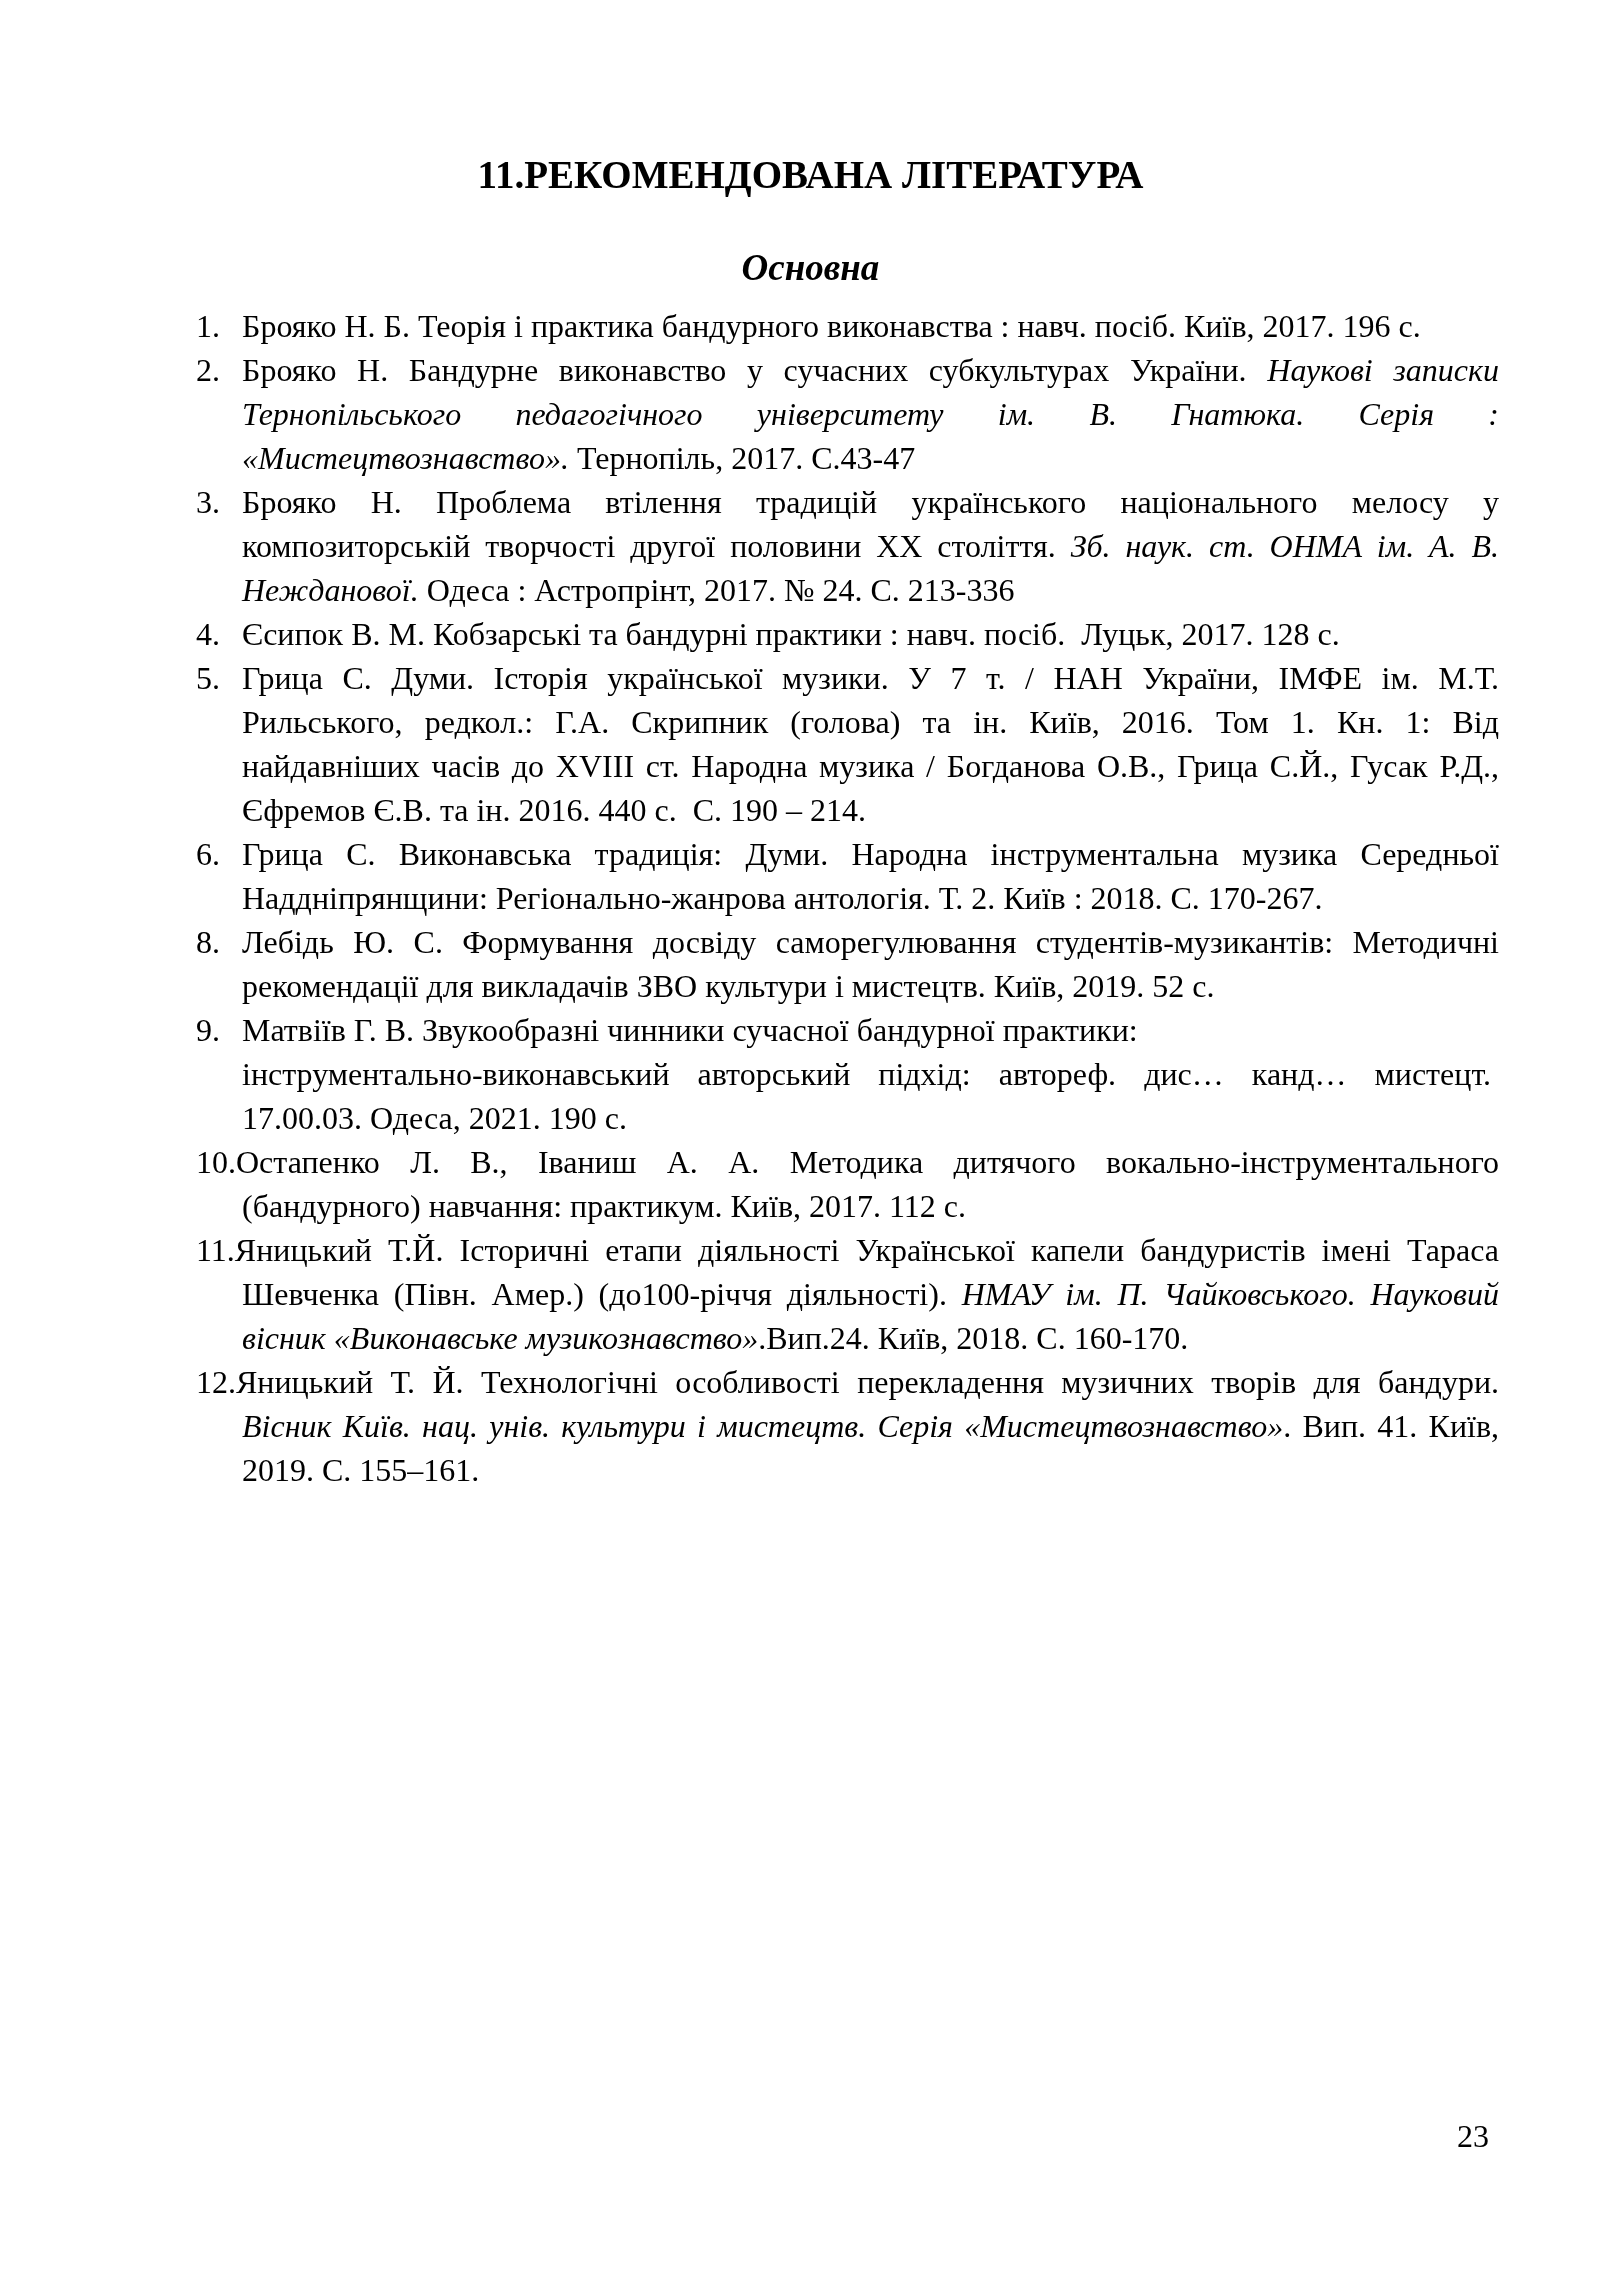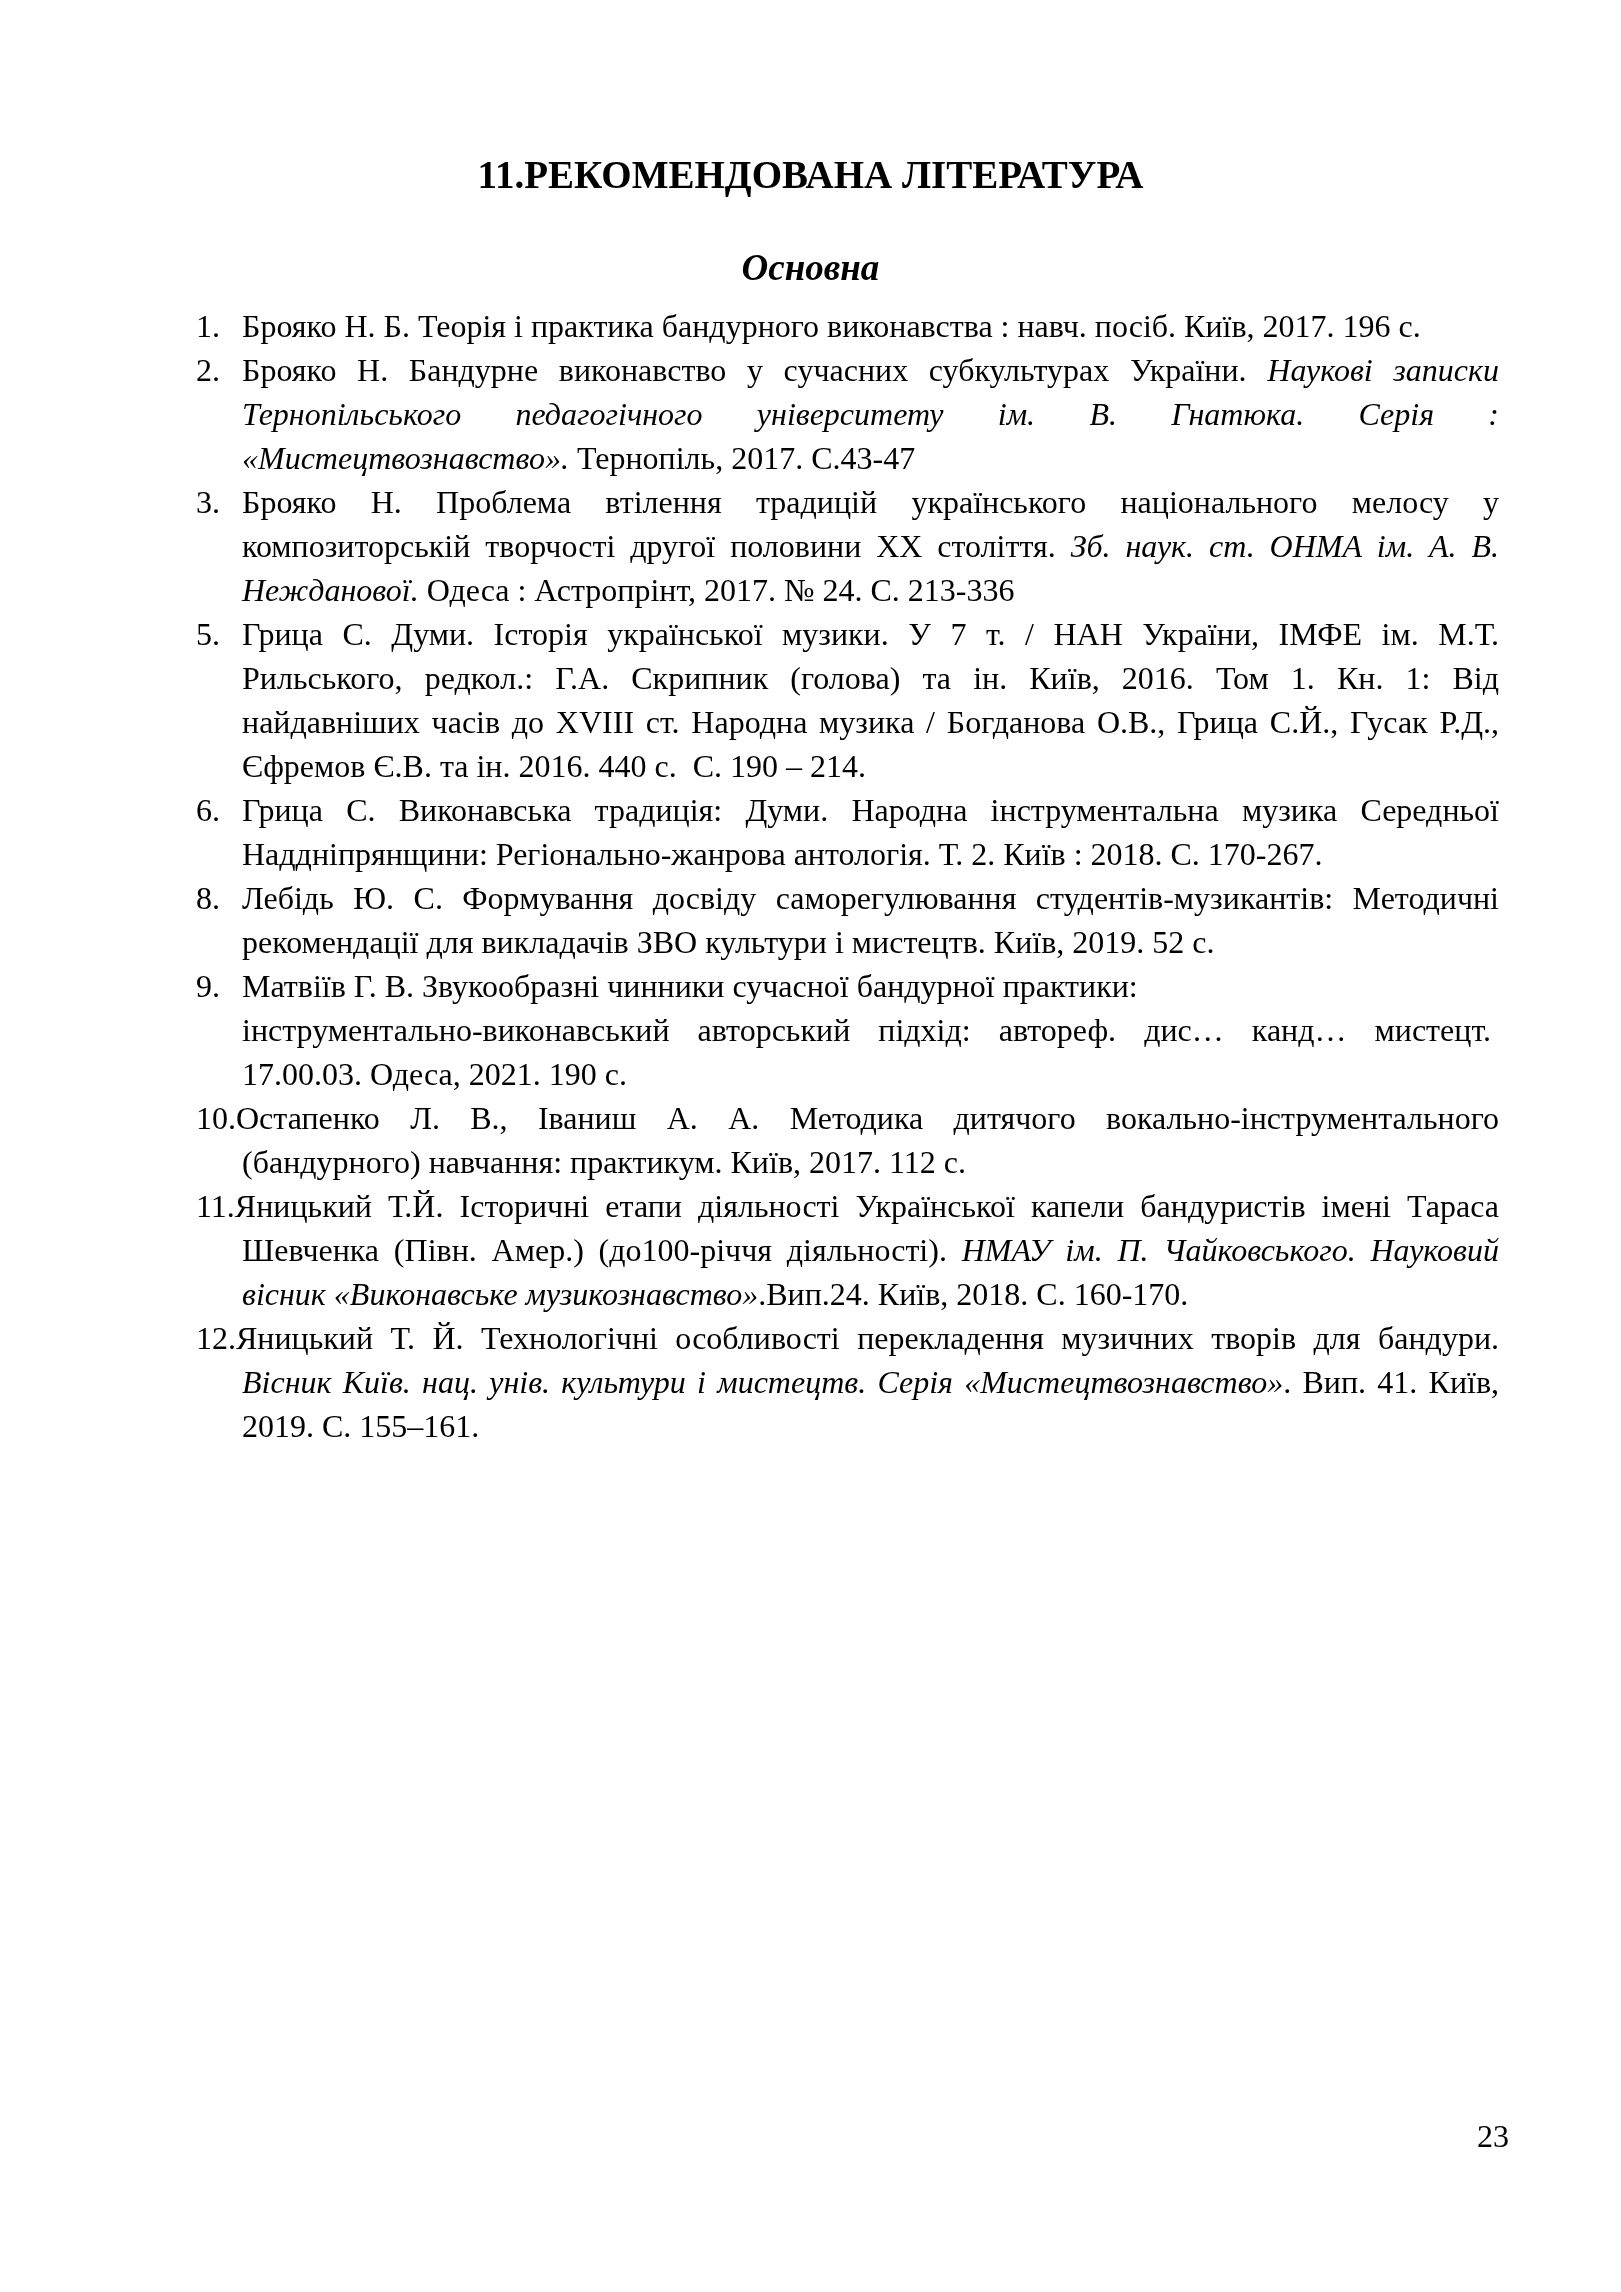--- a/index.html
+++ b/index.html
@@ -50,38 +50,39 @@
   }
   .ref.wide-num .num {
     min-width: 0;
   }
   .it {
     font-style: italic;
   }
   .page-number {
     position: absolute;
     top: 2117px;
-    right: 112px;
+    right: 132px;
     font-size: 32px;
     line-height: 39px;
     margin-left: 16px;
   }
 </style>
 </head>
 <body>
 
 <div class="page">
   <h1 class="title">11.РЕКОМЕНДОВАНА ЛІТЕРАТУРА</h1>
 
   <h2 class="subtitle">Основна</h2>
 
   <div class="ref-list">
       <div class="ref"><span class="num">1.</span><span>Брояко Н. Б. Теорія і практика бандурного виконавства : навч. посіб. Київ, 2017. 196 с.</span></div>
       <div class="ref"><span class="num">2.</span><span>Брояко Н. Бандурне виконавство у сучасних субкультурах України. </span><span class="it">Наукові записки Тернопільського педагогічного університету ім. В. Гнатюка. Серія : «Мистецтвознавство».</span><span> Тернопіль, 2017. С.43-47</span></div>
       <div class="ref"><span class="num">3.</span><span>Брояко Н. Проблема втілення традицій українського національного мелосу у композиторській творчості другої половини ХХ століття. </span><span class="it">Зб. наук. ст. ОНМА ім. А. В. Нежданової.</span><span> Одеса : Астропрінт, 2017. № 24. С. 213-336</span></div>
+      <div class="ref"><span class="num">4.</span><span>Єсипок В. М. Кобзарські та бандурні практики : навч. посіб.&nbsp; Луцьк, 2017. 128 с.</span></div>
       <div class="ref"><span class="num">5.</span><span>Грица С. Думи. Історія української музики. У 7 т. / НАН України, ІМФЕ ім. М.Т. Рильського, редкол.: Г.А. Скрипник (голова) та ін. Київ, 2016. Том 1. Кн. 1: Від найдавніших часів до XVIII ст. Народна музика / Богданова О.В., Грица С.Й., Гусак Р.Д., Єфремов Є.В. та ін. 2016. 440 с.&nbsp; С. 190 – 214.</span></div>
       <div class="ref"><span class="num">6.</span><span>Грица С. Виконавська традиція: Думи. Народна інструментальна музика Середньої Наддніпрянщини: Регіонально-жанрова антологія. Т. 2. Київ : 2018. С. 170-267.</span></div>
       <div class="ref"><span class="num">8.</span><span>Лебідь Ю. С. Формування досвіду саморегулювання студентів-музикантів: Методичні рекомендації для викладачів ЗВО культури і мистецтв. Київ, 2019. 52 с.</span></div>
       <div class="ref"><span class="num">9.</span><span>Матвіїв Г. В. Звукообразні чинники сучасної бандурної практики:</span><br><span>інструментально-виконавський авторський підхід: автореф. дис… канд… мистецт.&nbsp; 17.00.03. Одеса, 2021. 190 с.</span></div>
       <div class="ref wide-num"><span class="num">10.</span><span>Остапенко Л. В., Іваниш А. А. Методика дитячого вокально-інструментального (бандурного) навчання: практикум. Київ, 2017. 112 с.</span></div>
       <div class="ref wide-num"><span class="num">11.</span><span>Яницький Т.Й. Історичні етапи діяльності Української капели бандуристів імені Тараса Шевченка (Півн. Амер.) (до100-річчя діяльності). </span><span class="it">НМАУ ім. П. Чайковського. Науковий вісник «Виконавське музикознавство»</span><span>.Вип.24. Київ, 2018. С. 160-170.</span></div>
       <div class="ref wide-num"><span class="num">12.</span><span>Яницький Т. Й. Технологічні особливості перекладення музичних творів для бандури. </span><span class="it">Вісник Київ. нац. унів. культури і мистецтв. Серія «Мистецтвознавство»</span><span>. Вип. 41. Київ, 2019. С. 155–161.</span></div>
     </div>
 
   <div class="page-number">23</div>

